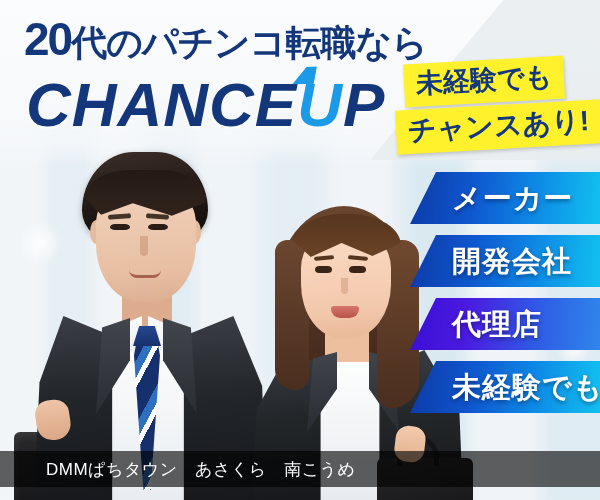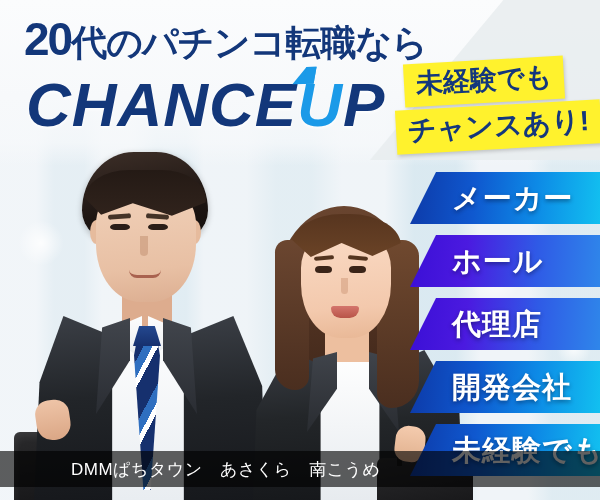--- a/index.html
+++ b/index.html
@@ -272,21 +272,21 @@
     text-shadow:0 2px 4px rgba(0,10,40,.45);
     white-space:nowrap;
   }
   .g-blue   { background:linear-gradient(95deg,#0d3aa8 0%,#0f58cf 34%,#0d8ae6 66%,#12c0f0 100%); }
   .g-purple { background:linear-gradient(95deg,#3b0fd6 0%,#4b1ae0 30%,#2f5ae6 66%,#2f86ea 100%); }
 
   
   .credit {
     position:absolute; left:0; bottom:13px; width:600px; height:36px;
     background:rgba(0,0,0,.62);
-    display:flex; align-items:center;padding-left:25px;
+    display:flex; align-items:center;
   }
   .credit span {
     color:#fff; font-size:17px; letter-spacing:.5px;
     padding-left:46px; white-space:pre;
   }
 </style>
 </head>
 <body>
 
 <div class="banner">
@@ -364,30 +364,27 @@
     <div class="mouth"></div>
     <div class="bag"></div>
     <div class="baghandle"></div>
     <div class="hand"></div>
   </div>
 
   <div class="menu">
     <div class="menu-btn g-blue">
         <span>メーカー</span>
       </div>
-    <div class="menu-btn g-purple">
-        <span>ホール</span>
+    <div class="menu-btn g-blue">
+        <span>開発会社</span>
       </div>
     <div class="menu-btn g-purple">
         <span>代理店</span>
       </div>
     <div class="menu-btn g-blue">
-        <span>開発会社</span>
-      </div>
-    <div class="menu-btn g-blue">
         <span>未経験でも</span>
       </div>
   </div>
 
   <div class="credit">
     <span>DMMぱちタウン　あさくら　南こうめ</span>
   </div>
 
 </div>
 

